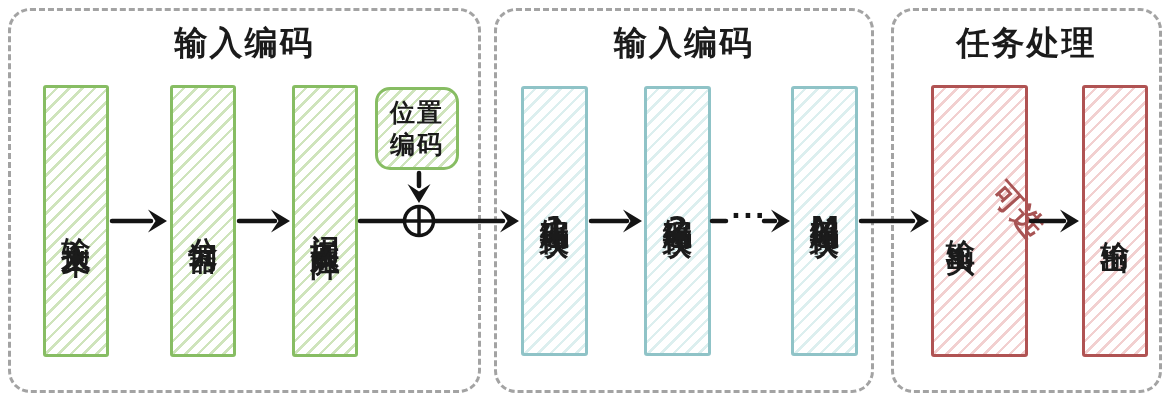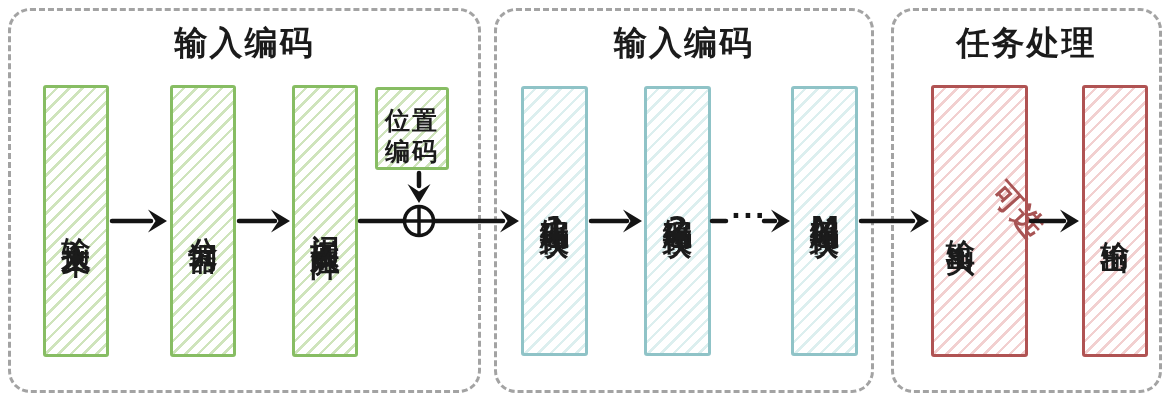--- a/index.html
+++ b/index.html
@@ -70,26 +70,26 @@
     border-color:var(--teal-border);
     background:repeating-linear-gradient(135deg, #ffffff 0 6.5px, var(--teal-hatch) 6.5px 9px);
   }
   .red {
     border-color:var(--red-border);
     background:repeating-linear-gradient(135deg, #ffffff 0 6.5px, var(--red-hatch) 6.5px 9px);
   }
   .posbox {
     position:absolute;
     left:375px; top:87px;
-    width:74px; height:83px;
+    width:84px; height:83px;
     border:3.5px solid var(--green-border);
-    border-radius:3px;
+    border-radius:15px;
     background:repeating-linear-gradient(135deg, #ffffff 0 6.5px, var(--green-hatch) 6.5px 9px);
     display:flex;
-    align-items:flex-end;
+    align-items:center;
     justify-content:center;
   }
   .posbox .plabel {
     width:58px;
     text-align:center;
     font-size:25px;
     font-weight:700;
     line-height:1.25;
     letter-spacing:2px;
     word-break:break-all;

